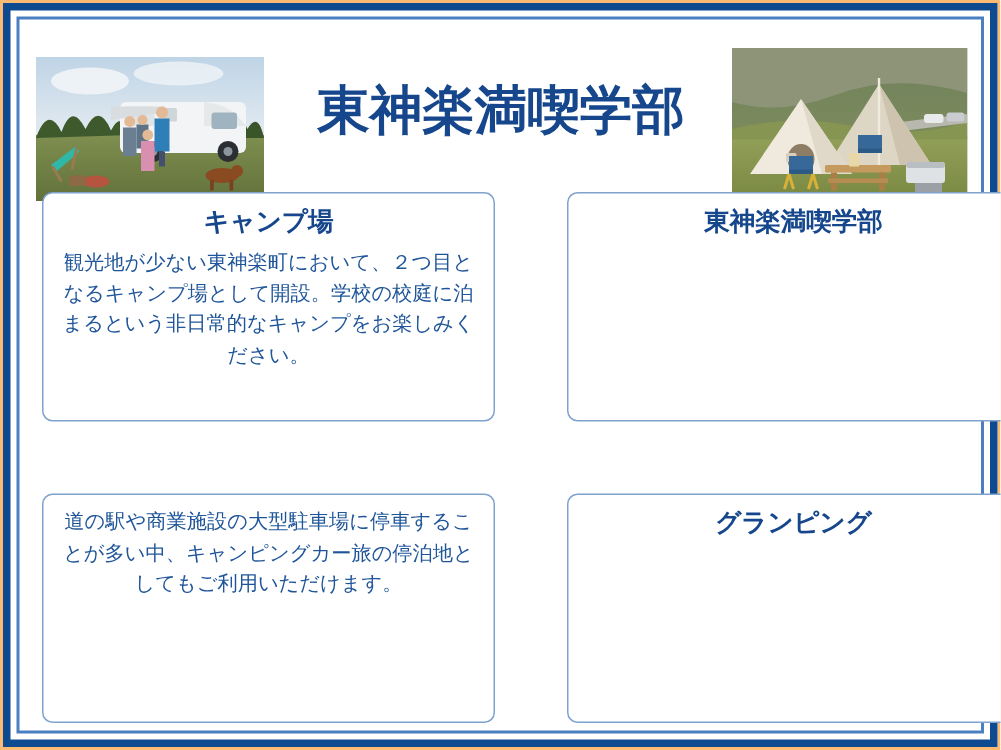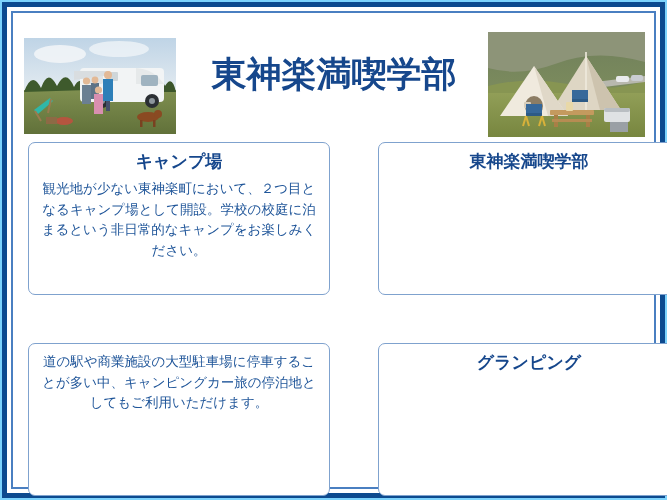--- a/index.html
+++ b/index.html
@@ -9,21 +9,21 @@
     height: 500px;
     background: #ffffff;
     font-family: "Liberation Sans", "DejaVu Sans", sans-serif;
     overflow: hidden;
   }
 
   #slide {
     position: relative;
     width: 667px;
     height: 500px;
-    background: #7dd3fc;
+    background: #fdba74;
   }
 
   
   .frame-outer {
     position: absolute;
     left: 2px; top: 2px;
     width: 663px; height: 496px;
     border: 5px solid #0d4a8f;
     background: #ffffff;
   }
@@ -67,21 +67,21 @@
     font-weight: bold;
     color: #16478c;
     letter-spacing: 0px;
     line-height: 44px;
     white-space: nowrap;
   }
 
   
   .panels {
     position: absolute;
-    left: 28px; top: 142px;
+    left: 28px; top: 128px;
     width: 612px; height: 316px;
     display: grid;
     grid-template-columns: 302px 302px;
     grid-template-rows: 153px 153px;
     column-gap: 8px;
     row-gap: 8px;
     gap: 48px;
   }
 
   .panel {

